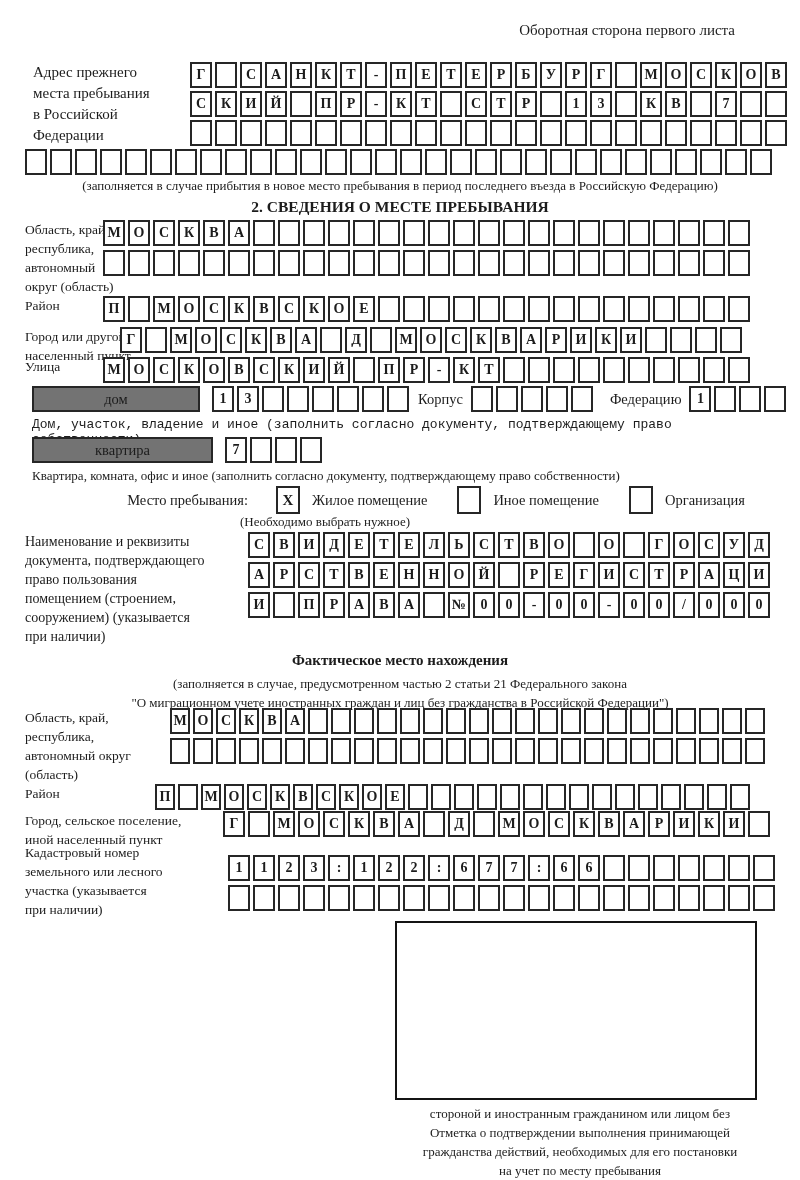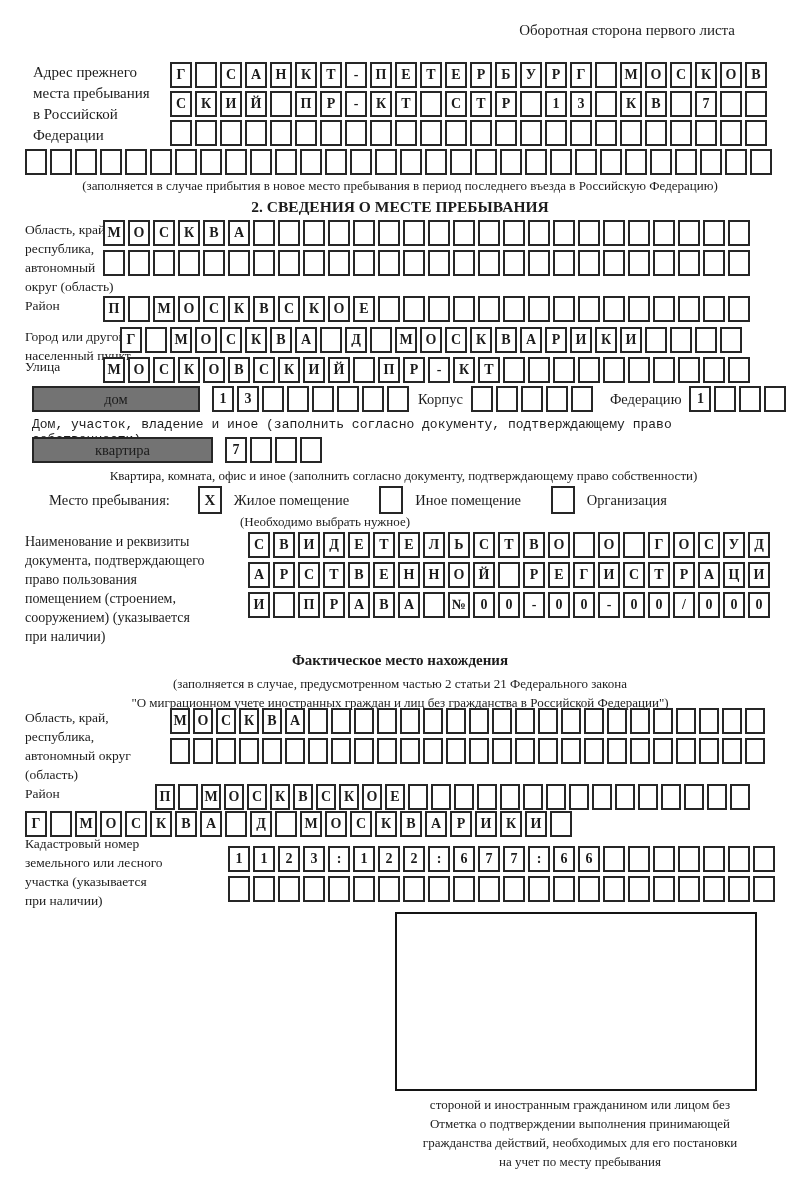--- a/index.html
+++ b/index.html
@@ -36,40 +36,40 @@
     font-size:14.5px;flex:0 0 auto;background:#737373;
   }
   .dom-box{width:168px;margin-left:7px;margin-right:12px;}
   .kv-box{width:181px;margin-left:7px;margin-right:12px;}
   .inline-label{font-size:14.5px;line-height:26px;flex:0 0 auto;}
   .chk{
     box-sizing:border-box;width:24px;height:28px;border:2px solid #262626;
     display:inline-flex;align-items:center;justify-content:center;
     font-size:15px;font-weight:bold;flex:0 0 auto;background:#fff;
   }
-  .mesto-row{display:flex;align-items:center;height:28px;margin-left:24px;}
+  .mesto-row{display:flex;align-items:center;height:28px;margin-left:16px;justify-content:flex-end;}
   .mesto-label{font-size:14.5px;margin-right:28px;}
   .opt-label{font-size:14.5px;margin-left:12px;margin-right:30px;}
   .stamp-box{
     box-sizing:border-box;width:362px;height:179px;border:2px solid #141414;
     margin-left:370px;margin-top:2px;background:#fff;
   }
   .stamp-caption{
     width:430px;margin-left:340px;margin-top:4px;
     text-align:center;font-size:13px;line-height:19px;
   }
 </style>
 </head>
 <body>
 
 <div class="page">
 
   <div class="side-note">Оборотная сторона первого листа</div>
 
-  <div class="frow" style="margin-top:22px;">
+  <div class="frow" style="margin-top:22px;gap:20px;">
     <div class="flabel addr-label">
         <div>Адрес прежнего</div>
         <div>места пребывания</div>
         <div>в Российской</div>
         <div>Федерации</div>
       </div>
     <div class="gcol">
       <div class="grow">
           <span class="cell">Г</span>
           <span class="cell"></span>
@@ -383,21 +383,21 @@
 
   <div class="frow" style="margin-top:2px;">
     <div class="big-box kv-box">квартира</div>
     <div class="grow">
         <span class="cell">7</span>
         <span class="cell"></span>
         <span class="cell"></span>
         <span class="cell"></span>
       </div>
   </div>
-  <div class="note" style="margin-top:2px;margin-left:7px;text-align:center;">Квартира, комната, офис и иное (заполнить согласно документу, подтверждающему право собственности)</div>
+  <div class="note" style="margin-top:2px;margin-left:7px;">Квартира, комната, офис и иное (заполнить согласно документу, подтверждающему право собственности)</div>
 
   <div class="mesto-row">
     <span class="mesto-label">Место пребывания:</span>
     <span class="chk">X</span>
     <span class="opt-label">Жилое помещение</span>
     <span class="chk"></span>
     <span class="opt-label">Иное помещение</span>
     <span class="chk"></span>
     <span class="opt-label">Организация</span>
   </div>
@@ -584,20 +584,24 @@
         <span class="cell"></span>
         <span class="cell"></span>
         <span class="cell"></span>
         <span class="cell"></span>
         <span class="cell"></span>
         <span class="cell"></span>
       </div>
   </div>
 
   <div class="frow" style="margin-top:-2px;">
+    <div class="flabel" style="width:198px;">
+        <div>Город, сельское поселение,</div>
+        <div>иной населенный пункт</div>
+      </div>
     <div class="grow">
         <span class="cell">Г</span>
         <span class="cell"></span>
         <span class="cell">М</span>
         <span class="cell">О</span>
         <span class="cell">С</span>
         <span class="cell">К</span>
         <span class="cell">В</span>
         <span class="cell">А</span>
         <span class="cell"></span>

